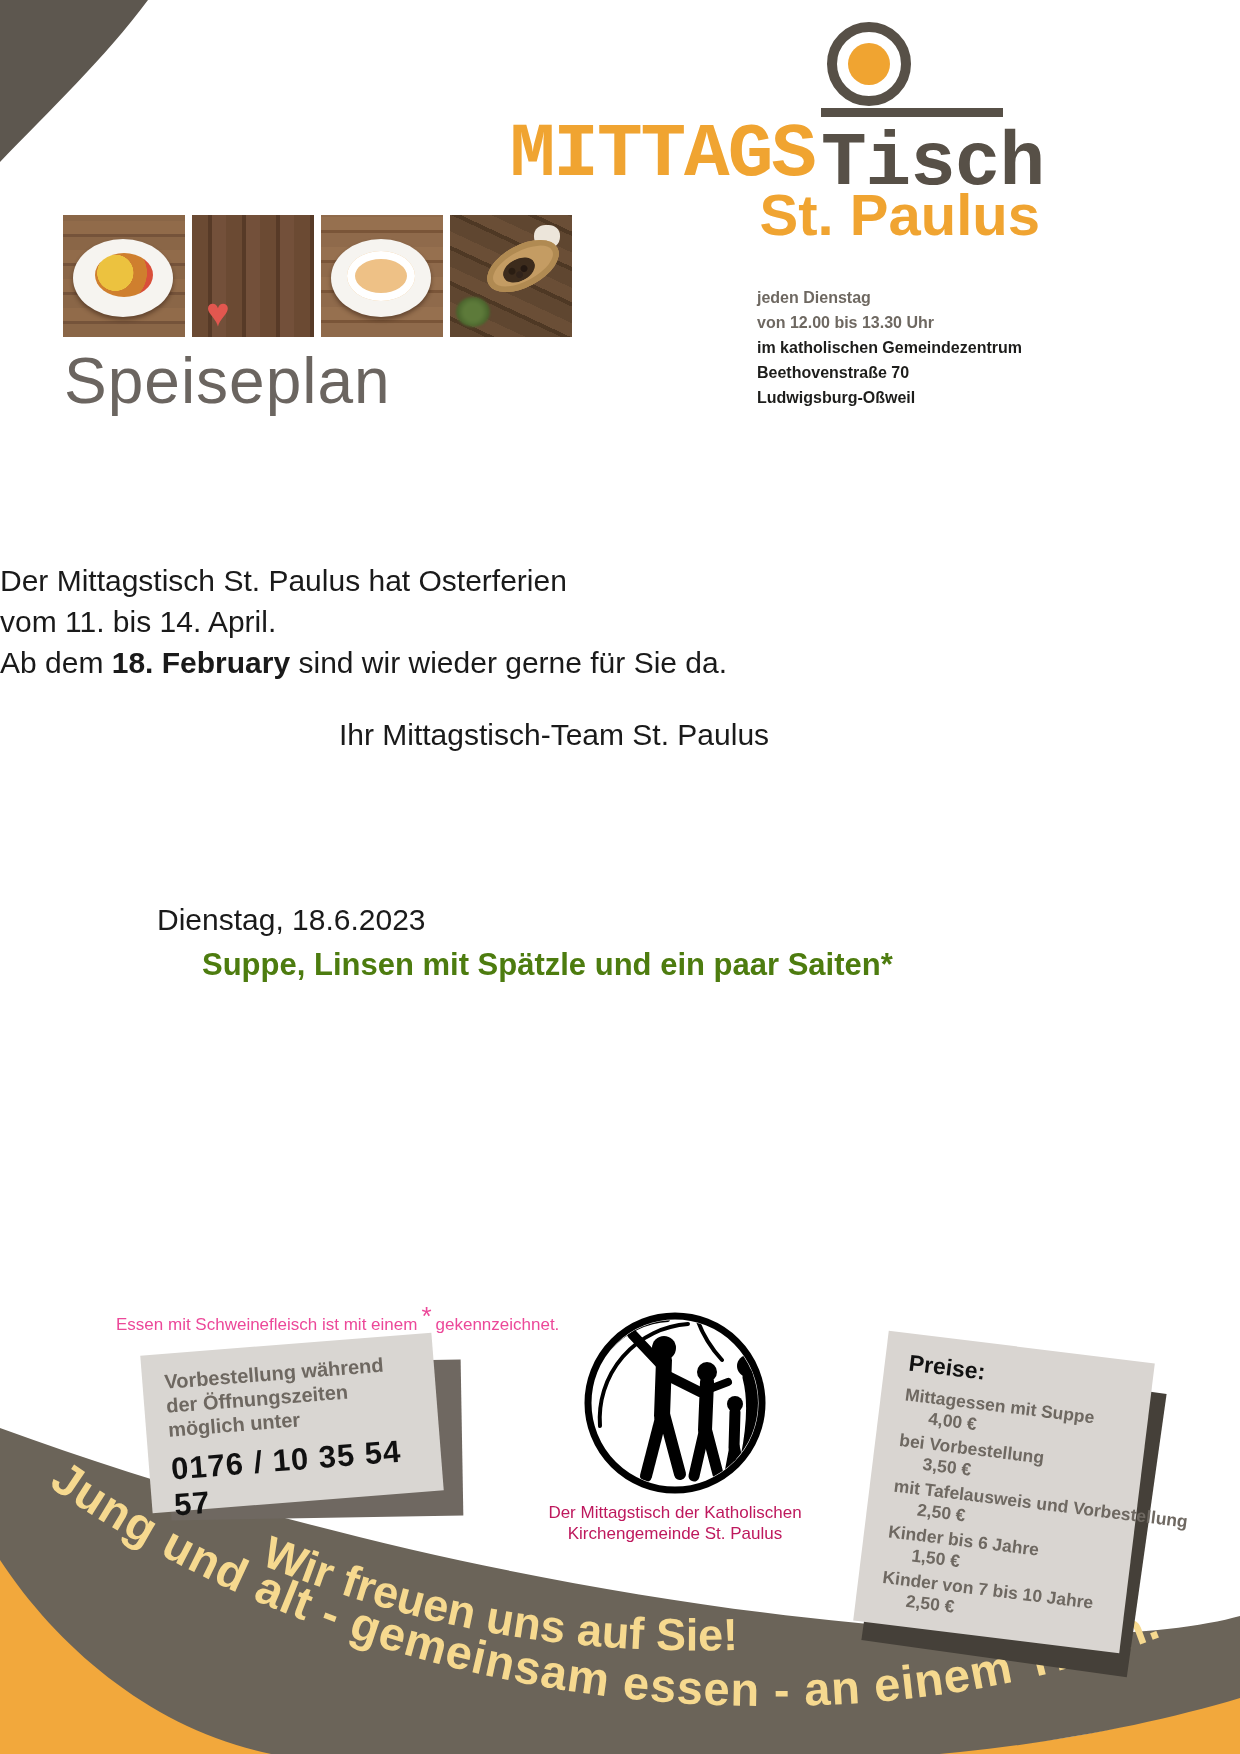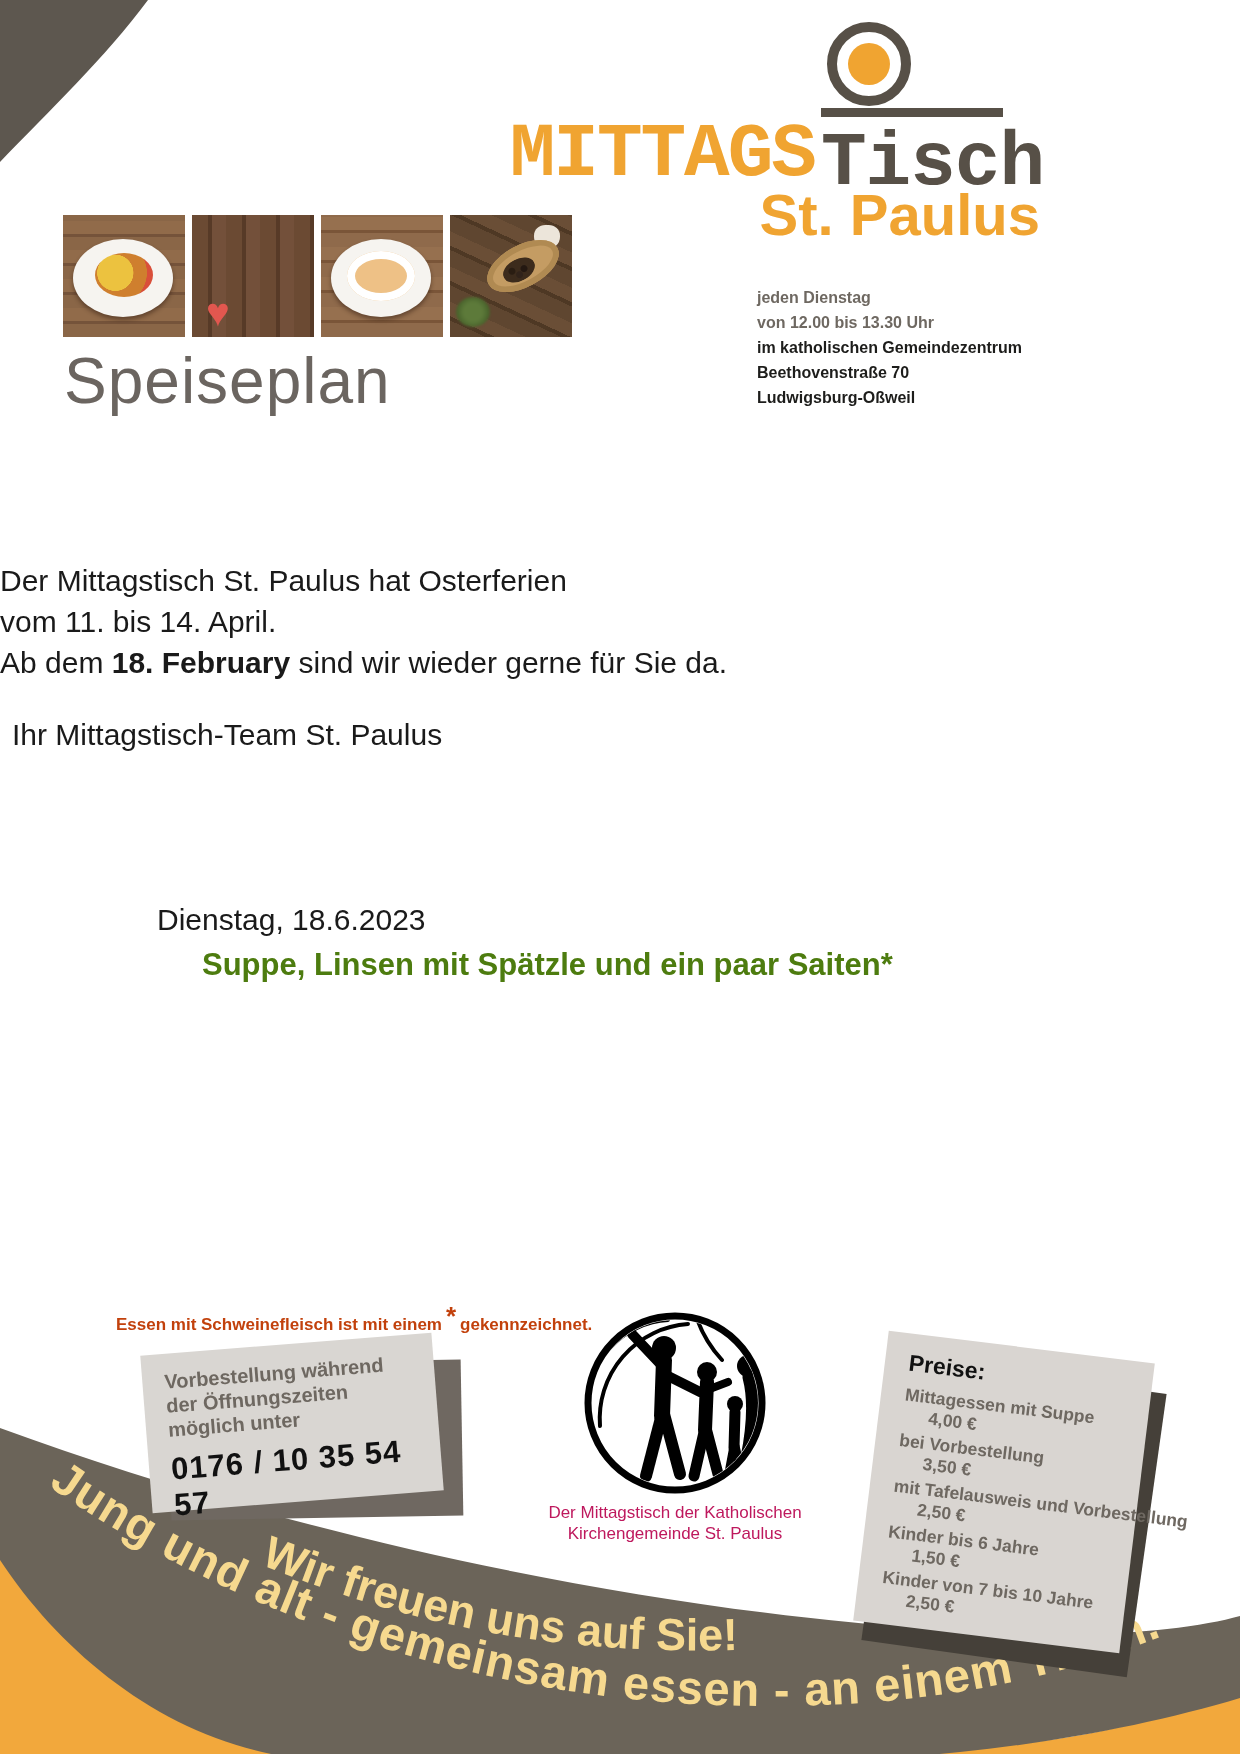--- a/index.html
+++ b/index.html
@@ -40,28 +40,28 @@
   .spoon{position:absolute;left:34px;top:30px;width:78px;height:42px;border-radius:50%;background:#c49c63;transform:rotate(-28deg);box-shadow:inset 0 0 0 6px #b08a52;}
   .pepper{position:absolute;left:52px;top:44px;width:34px;height:22px;border-radius:50%;background:radial-gradient(circle at 30% 40%,#2a1d12 3px,transparent 4px),radial-gradient(circle at 65% 55%,#241811 3px,transparent 4px),radial-gradient(circle at 45% 70%,#31231a 3px,transparent 4px),#3c2b1c;transform:rotate(-28deg);}
   .garlic{position:absolute;right:12px;top:10px;width:26px;height:24px;border-radius:48% 48% 55% 55%;background:#ece5da;}
   .greens{position:absolute;left:6px;bottom:10px;width:34px;height:30px;border-radius:50%;background:radial-gradient(circle,#5d7a3a 0 40%,#49632c 70%);filter:blur(1px);}
 
   .page-title{top:344px;left:64px;font-size:64px;color:#6B6560;letter-spacing:1px;}
 
   
   .notice{top:560px;left:0;width:1160px;font-size:30px;color:#1a1a1a;line-height:41px;}
   .notice b{font-weight:bold;}
-  .signature{top:718px;left:12px;width:1100px;text-align:left;font-size:30px;color:#1a1a1a;}
+  .signature{top:718px;left:4px;width:1100px;text-align:center;font-size:30px;color:#1a1a1a;}
 
   
   .menu-date{top:903px;left:157px;font-size:30px;color:#1a1a1a;}
   .menu-dish{top:947px;left:157px;font-size:31px;font-weight:bold;color:#4d7c0f;margin-left:45px;}
 
   
-  .footnote{top:1308px;left:116px;font-size:17px;font-weight:bold;color:#c2410c;z-index:2;}
+  .footnote{top:1308px;left:116px;font-size:17px;font-weight:normal;color:#ec4899;z-index:2;}
   .footnote .star{font-size:26px;vertical-align:-2px;position:relative;top:-7px;padding:0 4px;}
 
   
   .phone-shadow{left:170px;top:1362px;width:292px;height:156px;background:#6F6861;transform:rotate(-1deg);z-index:2;}
   .phone-card{left:146px;top:1344px;width:292px;height:158px;background:#D9D6D2;transform:rotate(-4.5deg);z-index:3;padding:16px 0 0 22px;box-sizing:border-box;}
   .phone-card .pline{font-size:20px;font-weight:bold;color:#6E6861;line-height:24px;}
   .phone-number{font-size:31px;font-weight:bold;color:#111;margin-top:10px;letter-spacing:1px;}
 
   
   #people-svg{left:580px;top:1308px;z-index:2;}

